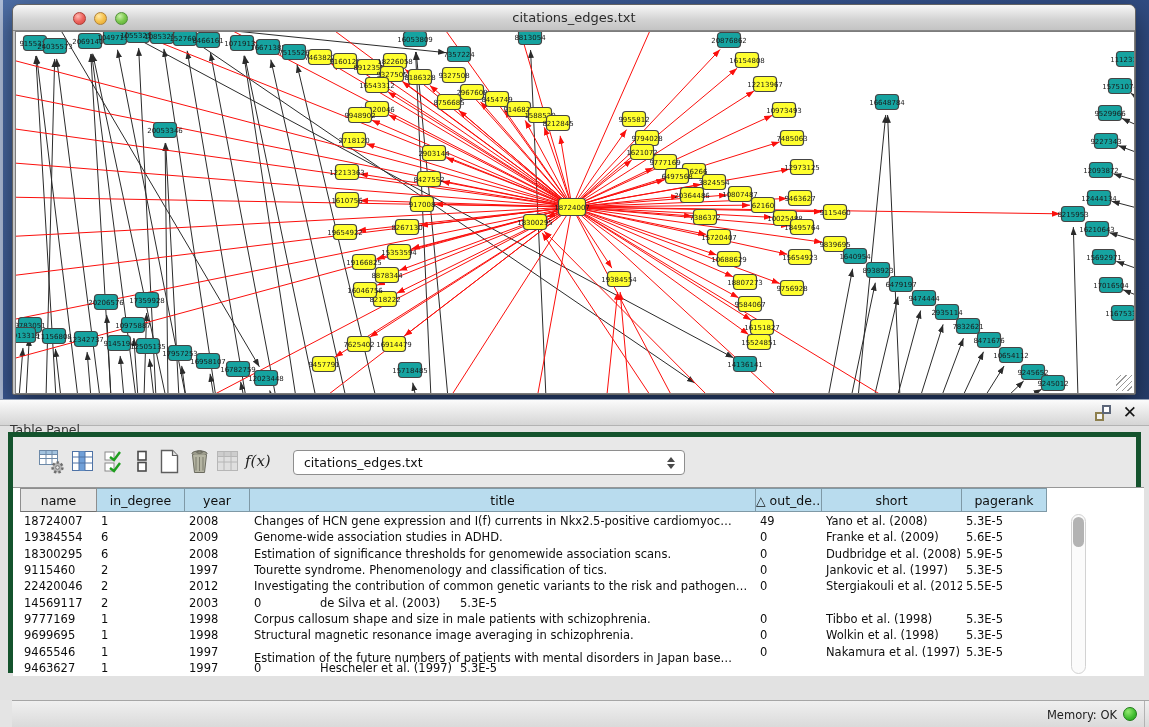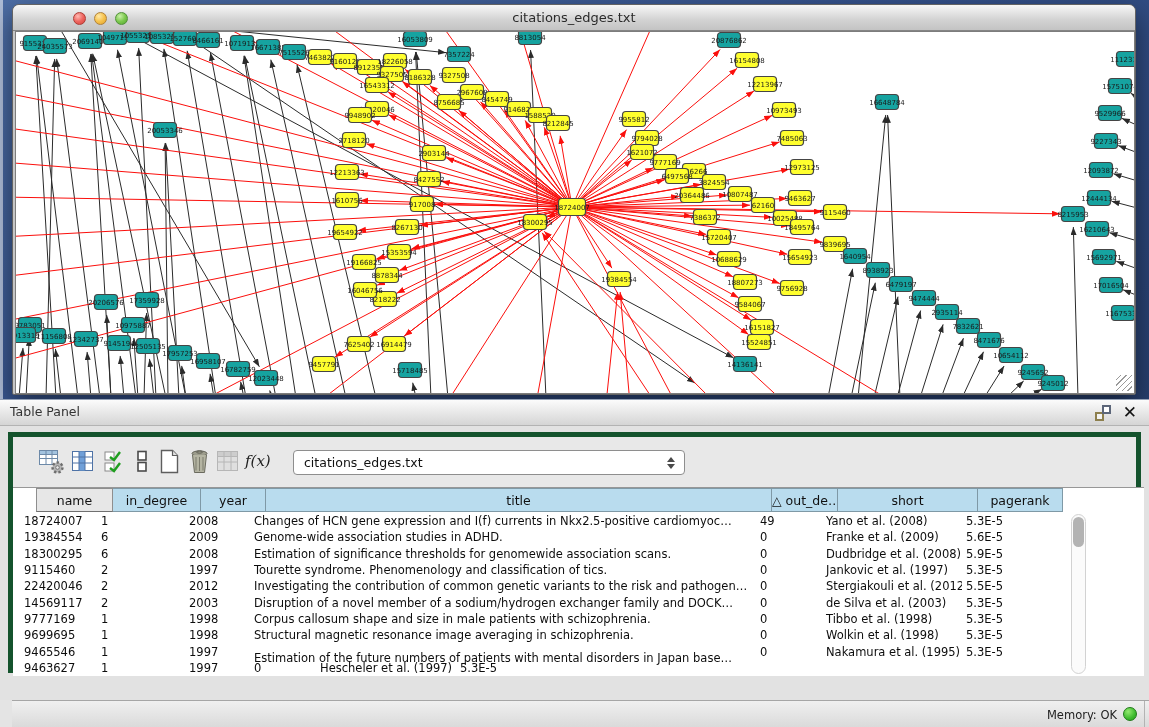--- a/index.html
+++ b/index.html
@@ -25,40 +25,40 @@
   .light.g { background:radial-gradient(circle at 35% 30%,#c9f0a8,#7cc94e 50%,#54a62e); border:1px solid #51913a; }
   .canvas-wrap { position:absolute; left:3px; top:27px; width:1118px; height:361px;
     background:#fff; outline:1px solid #7d7d7d; overflow:hidden; }
   .grip { position:absolute; right:2px; bottom:2px; width:16px; height:16px;
     background:repeating-linear-gradient(135deg,transparent 0 3px,#9a9a9a 3px 4px); }
 
   
   .table-panel { position:absolute; left:0; top:399px; width:1149px; height:301px; background:#e2e2e2; }
   .panel-header { position:absolute; left:0; top:0; width:100%; height:27px;
     background:linear-gradient(#fbfbfb,#d5d5d5); border-top:1px solid #93a0b5; border-bottom:1px solid #b3b3b3; }
-  .panel-title { position:absolute; left:10px; top:4px; font-size:12.5px; color:#333; }
+  .panel-title { position:absolute; left:10px; top:22px; font-size:12.5px; color:#333; }
   .float-btn { position:absolute; right:38px; top:5px; width:16px; height:16px; cursor:default; }
   .float-btn .sq1 { position:absolute; left:0; bottom:0; width:9px; height:9px; border:2px solid #8d7f4d; background:#f2f2f2; }
   .float-btn .sq2 { position:absolute; right:0; top:0; width:9px; height:9px; border:2px solid #5c6679; background:#fff; }
   .close-btn { position:absolute; right:12px; top:2px; font-size:17px; font-weight:bold; color:#141414; }
   .panel-box { position:absolute; left:8px; top:33px; width:1133px; height:241px;
     border:5px solid #14532d; background:#e8e8e8; }
   .toolbar { position:absolute; left:0; top:0; width:100%; height:50px; }
   .tb-icon { position:absolute; top:11px; width:27px; height:27px; }
   .fx { font-family:"DejaVu Serif", serif; font-style:italic; font-size:15px; color:#1d1d1d; top:15px; }
   .combo { position:absolute; left:280px; top:13px; width:392px; height:25px;
     background:#fff; border:1px solid #8e8e8e; border-radius:4px; }
   .combo-text { position:absolute; left:10px; top:4px; font-size:12.5px; color:#111; }
   .combo-arrows { position:absolute; right:9px; top:6px; display:flex; flex-direction:column; gap:2px; }
   .combo-arrows i { display:block; width:0; height:0; border-left:4px solid transparent; border-right:4px solid transparent; }
   .combo-arrows .up { border-bottom:5px solid #4a4a4a; }
   .combo-arrows .down { border-top:5px solid #4a4a4a; }
   .tbl { position:absolute; left:0; top:50px; width:1131px; height:189px;
     background:#fff; border-top:1px solid #979797; }
-  .thead { position:absolute; left:23px; top:0; height:24px; display:flex; }
+  .thead { position:absolute; left:7px; top:0; height:24px; display:flex; }
   .th { border:1px solid #7f99a6; border-left:none; background:#b9dcee; text-align:center;
     font-size:12.5px; padding-top:4px; color:#101010; overflow:hidden; white-space:nowrap; }
   .th.first { background:#e7e7e7; border:1px solid #8e8e8e; border-bottom-color:#707070; }
   .rows { position:absolute; left:7px; top:25px; }
   .tr { display:flex; height:16.3px; align-items:center; }
   .td { padding-left:4px; font-size:11.5px; color:#0d0d0d; white-space:nowrap; overflow:hidden; }
   .vscroll { position:absolute; left:1058px; top:26px; width:15px; height:160px;
     background:#fbfbfb; border:1px solid #d2d2d2; border-radius:8px; }
   .vthumb { position:absolute; left:1px; top:2px; width:11px; height:30px; background:#b3b3b3; border-radius:6px; }
   .tabs { position:absolute; left:50%; transform:translateX(-50%); top:276px; height:21px;
@@ -839,21 +839,20 @@
             <div class="td" style="width: 65px;">2012</div>
             <div class="td" style="width: 506px;">Investigating the contribution of common genetic variants to the risk and pathogen…</div>
             <div class="td" style="width: 66px;">0</div>
             <div class="td" style="width: 140px;">Stergiakouli et al. (2012)</div>
             <div class="td" style="width: 85px;">5.5E-5</div>
           </div>
           <div class="tr">
             <div class="td" style="width: 77px;">14569117</div>
             <div class="td" style="width: 88px;">2</div>
             <div class="td" style="width: 65px;">2003</div>
-            <div class="td" style="width: 506px;">Disruption of a novel member of a sodium/hydrogen exchanger family and DOCK…</div>
             <div class="td" style="width: 66px;">0</div>
             <div class="td" style="width: 140px;">de Silva et al. (2003)</div>
             <div class="td" style="width: 85px;">5.3E-5</div>
           </div>
           <div class="tr">
             <div class="td" style="width: 77px;">9777169</div>
             <div class="td" style="width: 88px;">1</div>
             <div class="td" style="width: 65px;">1998</div>
             <div class="td" style="width: 506px;">Corpus callosum shape and size in male patients with schizophrenia.</div>
             <div class="td" style="width: 66px;">0</div>
@@ -868,21 +867,21 @@
             <div class="td" style="width: 66px;">0</div>
             <div class="td" style="width: 140px;">Wolkin et al. (1998)</div>
             <div class="td" style="width: 85px;">5.3E-5</div>
           </div>
           <div class="tr">
             <div class="td" style="width: 77px;">9465546</div>
             <div class="td" style="width: 88px;">1</div>
             <div class="td" style="width: 65px;">1997</div>
             <div class="td" style="width: 506px; margin-top: 12px;">Estimation of the future numbers of patients with mental disorders in Japan base…</div>
             <div class="td" style="width: 66px;">0</div>
-            <div class="td" style="width: 140px;">Nakamura et al. (1995)</div>
+            <div class="td" style="width: 140px;">Nakamura et al. (1997)</div>
             <div class="td" style="width: 85px;">5.3E-5</div>
           </div>
           <div class="tr">
             <div class="td" style="width: 77px;">9463627</div>
             <div class="td" style="width: 88px;">1</div>
             <div class="td" style="width: 65px;">1997</div>
             <div class="td" style="width: 66px;">0</div>
             <div class="td" style="width: 140px;">Hescheler et al. (1997)</div>
             <div class="td" style="width: 85px;">5.3E-5</div>
           </div>

